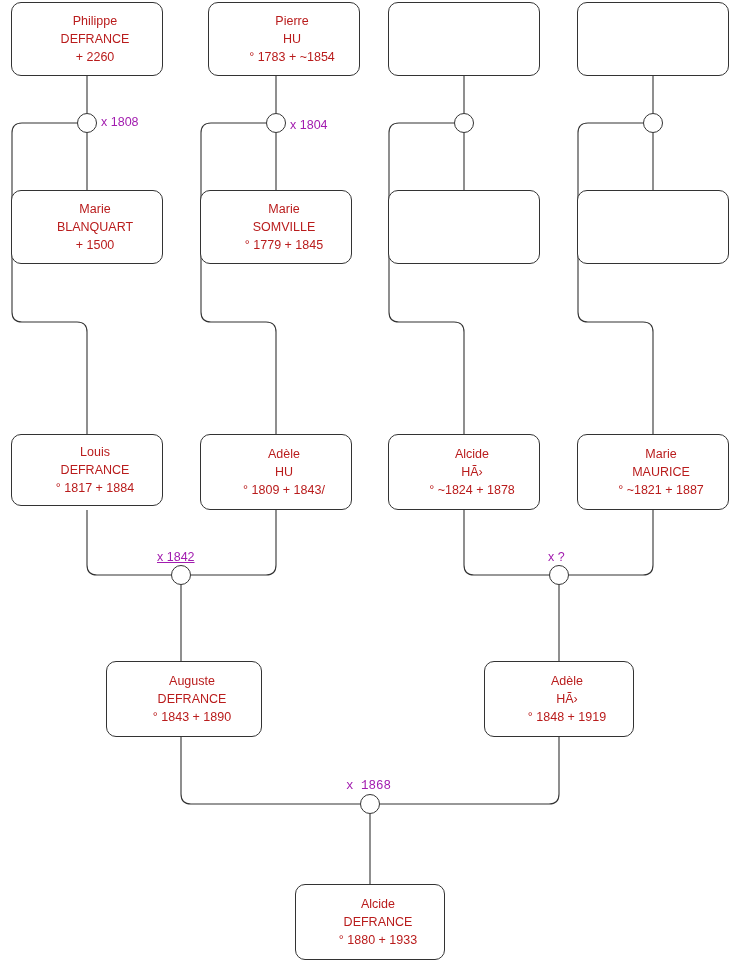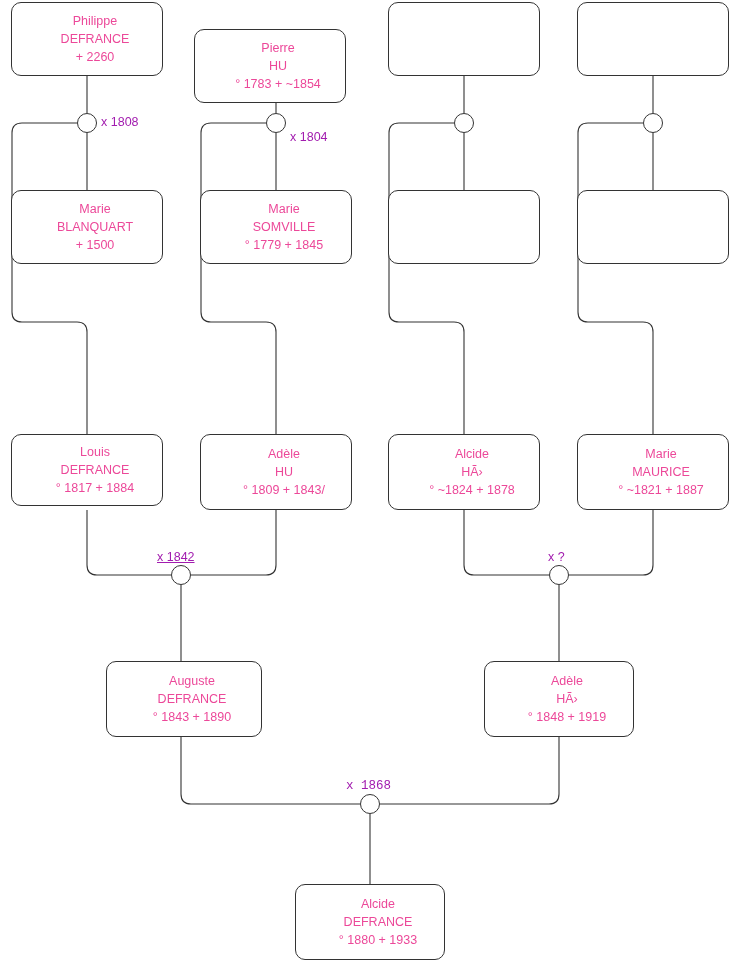--- a/index.html
+++ b/index.html
@@ -35,21 +35,21 @@
     display: flex;
     flex-direction: column;
     align-items: center;
     justify-content: center;
     text-align: center;
     line-height: 1.45;
   }
   .person-line {
     display: block;
     font-size: 12.5px;
-    color: #ec4899;
+    color: #b91c1c;
     white-space: nowrap;
     padding-left: 16px;
   }
   .union-label {
     position: absolute;
     font-size: 12.5px;
     color: #a21caf;
     white-space: nowrap;
   }
   .union-node {
@@ -92,21 +92,21 @@
         <path d="M 370 814 L 370 884"></path>
       </g>
   </svg>
 
   <div id="boxes-layer">
       <div class="person-box" style="left: 11px; top: 2px; width: 152px; height: 74px;">
         <span class="person-line">Philippe</span>
         <span class="person-line">DEFRANCE</span>
         <span class="person-line">+ 2260</span>
       </div>
-      <div class="person-box" style="left: 194px; top: 2px; width: 152px; height: 74px; margin-top: 27px;">
+      <div class="person-box" style="left: 208px; top: 2px; width: 152px; height: 74px;">
         <span class="person-line">Pierre</span>
         <span class="person-line">HU</span>
         <span class="person-line">° 1783 + ~1854</span>
       </div>
       <div class="person-box" style="left: 388px; top: 2px; width: 152px; height: 74px;"></div>
       <div class="person-box" style="left: 577px; top: 2px; width: 152px; height: 74px;"></div>
       <div class="person-box" style="left: 11px; top: 190px; width: 152px; height: 74px;">
         <span class="person-line">Marie</span>
         <span class="person-line">BLANQUART</span>
         <span class="person-line">+ 1500</span>
@@ -151,21 +151,21 @@
       <div class="person-box" style="left: 295px; top: 884px; width: 150px; height: 76px;">
         <span class="person-line">Alcide</span>
         <span class="person-line">DEFRANCE</span>
         <span class="person-line">° 1880 + 1933</span>
       </div>
     </div>
   <div id="unions-layer">
       <div class="union-node" style="left: 77px; top: 113px;"></div>
       <div class="union-label" style="left: 101px; top: 115px;">x 1808</div>
       <div class="union-node" style="left: 266px; top: 113px;"></div>
-      <div class="union-label" style="left: 290px; top: 130px; text-align: right;">x 1804</div>
+      <div class="union-label" style="left: 290px; top: 118px; text-align: right;">x 1804</div>
       <div class="union-node" style="left: 454px; top: 113px;"></div>
       <div class="union-node" style="left: 643px; top: 113px;"></div>
       <div class="union-node" style="left: 171px; top: 565px;"></div>
       <div class="union-label" style="left: 157px; top: 550px; text-decoration: underline;">x 1842</div>
       <div class="union-node" style="left: 549px; top: 565px;"></div>
       <div class="union-label" style="left: 548px; top: 550px;">x ?</div>
       <div class="union-node" style="left: 360px; top: 794px;"></div>
       <div class="union-label" style="left: 346px; top: 779px; font-family: Liberation Mono, monospace;">x 1868</div>
     </div>
 

